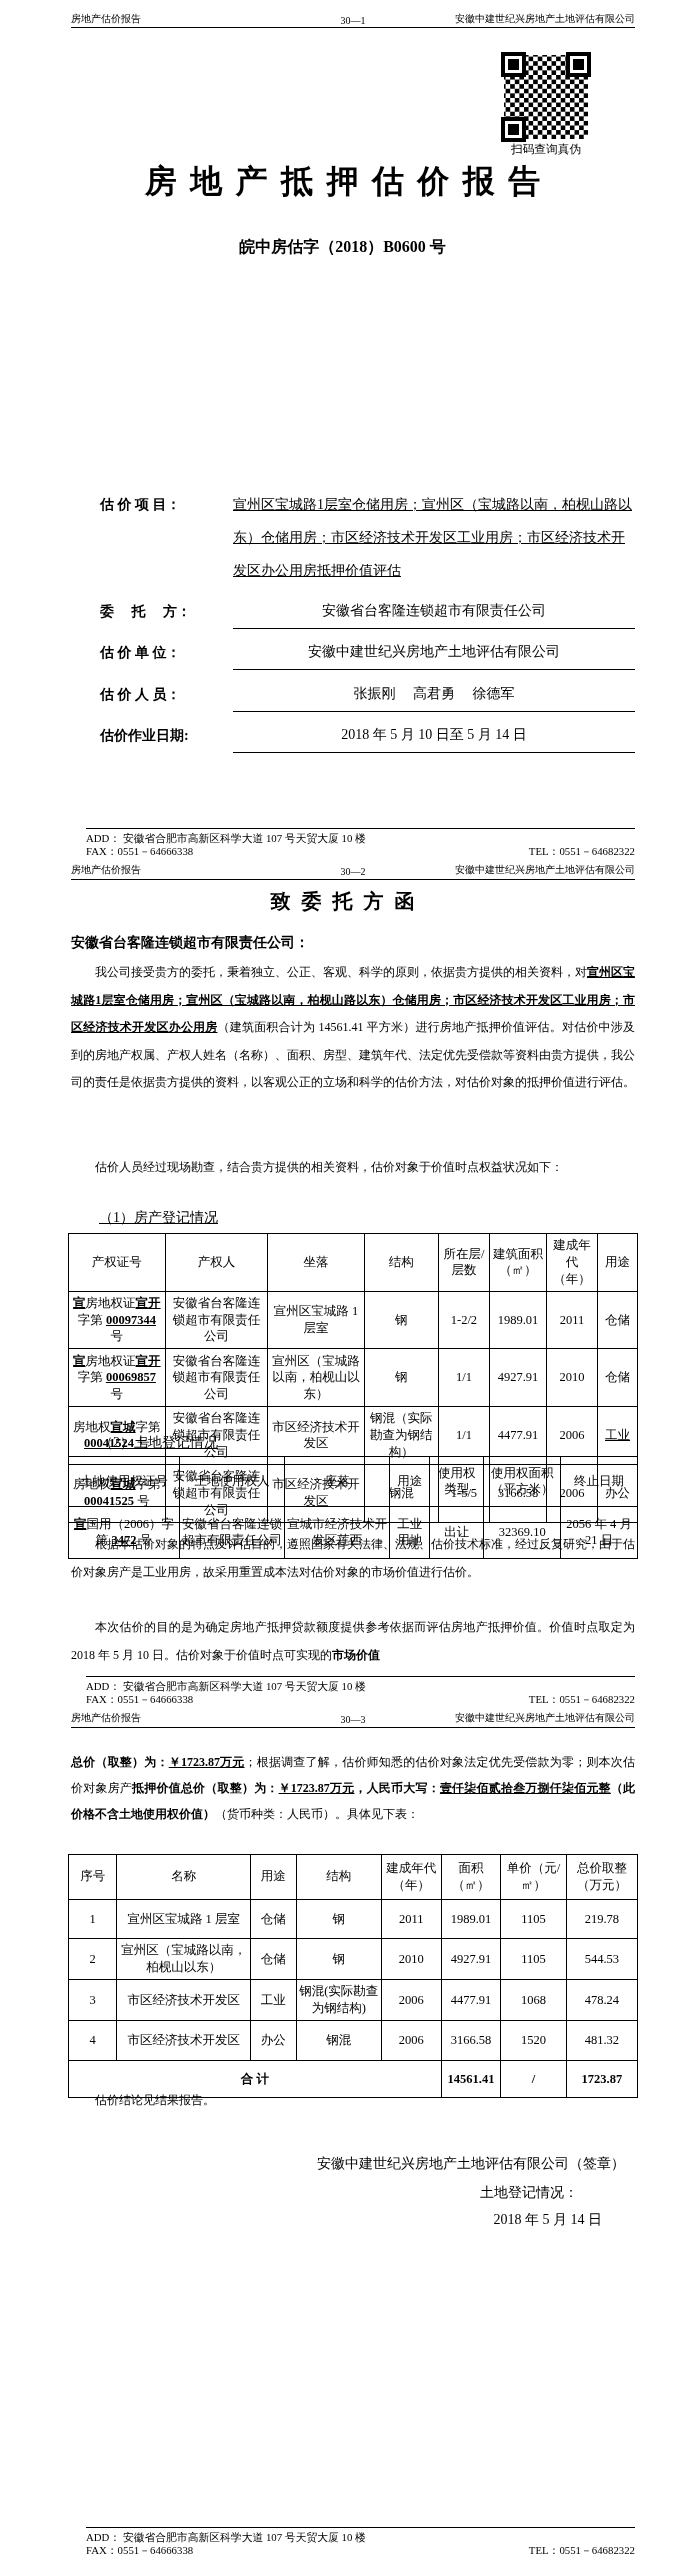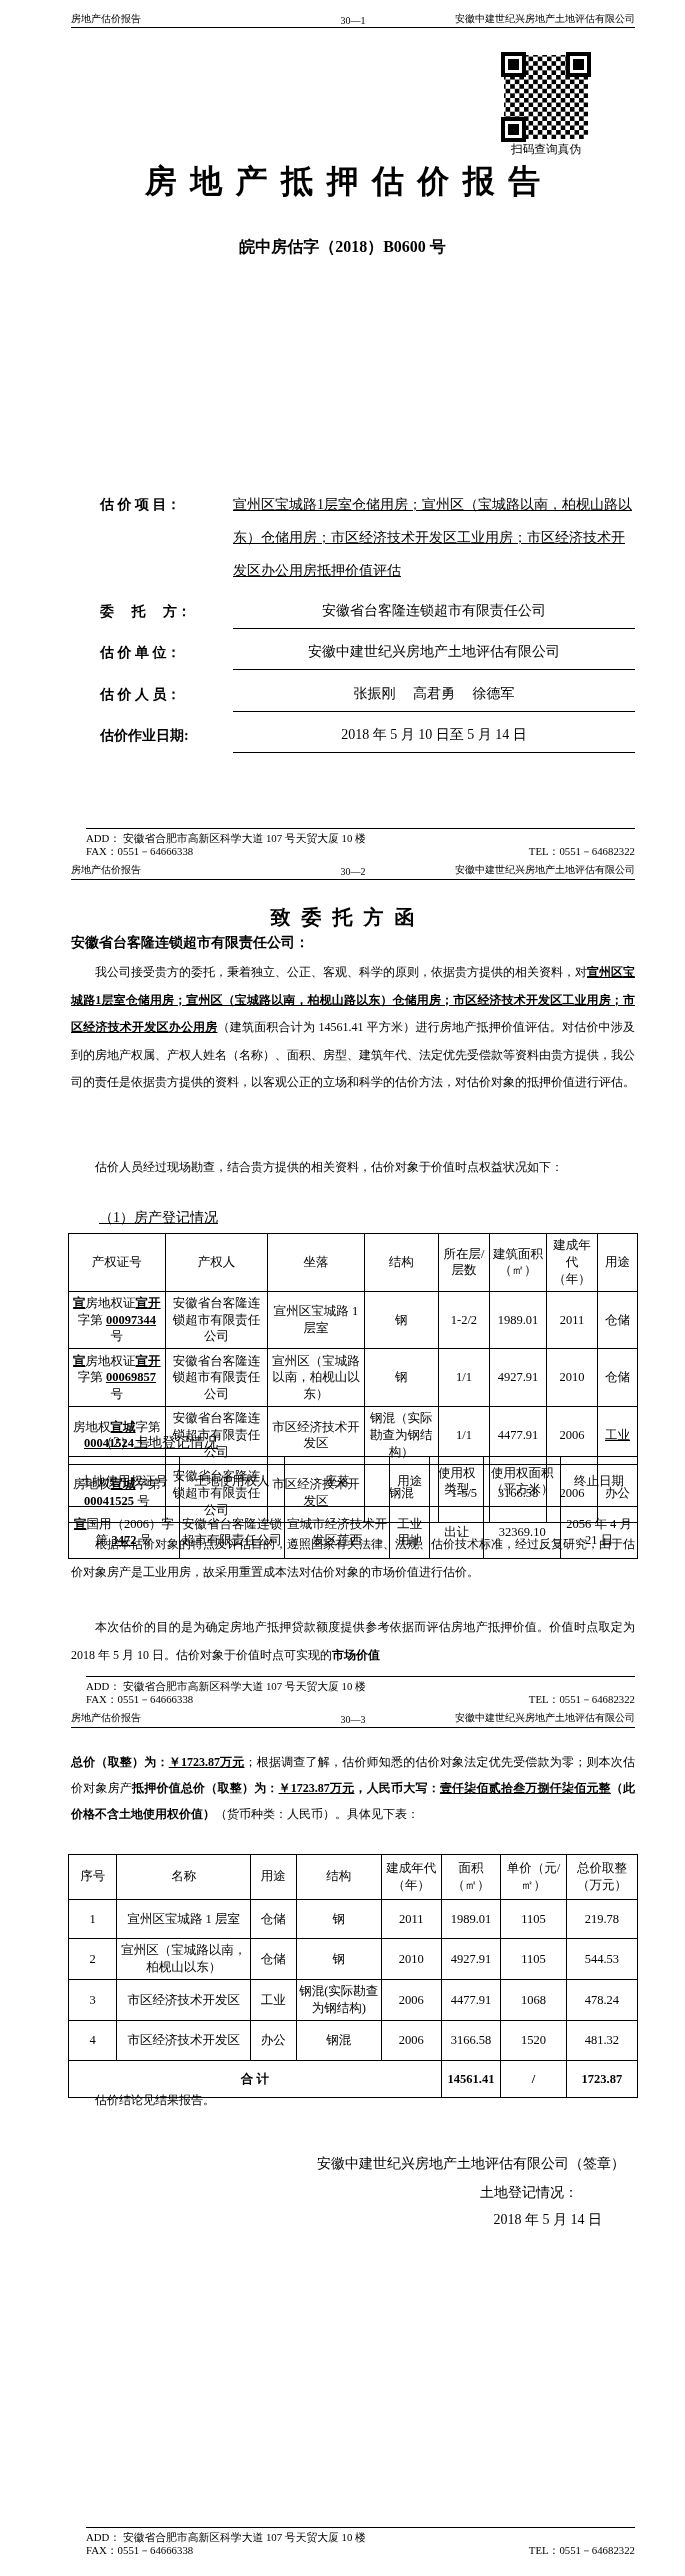--- a/index.html
+++ b/index.html
@@ -111,21 +111,21 @@
       <span>TEL：0551－64682322</span>
     </div>
   </div>
 
   <div class="abs phdr" style="top:863px;">
     <span>房地产估价报告</span>
     <span class="c">30—2</span>
     <span>安徽中建世纪兴房地产土地评估有限公司</span>
   </div>
 
-  <div class="abs ltitle" style="top:888px;margin-top:16px;">致委托方函</div>
+  <div class="abs ltitle" style="top:888px;">致委托方函</div>
 
   <div class="abs saln" style="top:934px;">安徽省台客隆连锁超市有限责任公司：</div>
 
   <div class="abs para ind" style="top:959px;"><span>我公司接受贵方的委托，秉着独立、公正、客观、科学的原则，依据贵方提供的相关资料，对</span><span class="b u">宣州区宝城路1层室仓储用房；宣州区（宝城路以南，柏枧山路以东）仓储用房；市区经济技术开发区工业用房；市区经济技术开发区办公用房</span><span>（建筑面积合计为 14561.41 平方米）进行房地产抵押价值评估。对估价中涉及到的房地产权属、产权人姓名（名称）、面积、房型、建筑年代、法定优先受偿款等资料由贵方提供，我公司的责任是依据贵方提供的资料，以客观公正的立场和科学的估价方法，对估价对象的抵押价值进行评估。</span></div>
 
   <div class="abs para ind" style="top:1154px;">估价人员经过现场勘查，结合贵方提供的相关资料，估价对象于价值时点权益状况如下：</div>
 
   <div class="abs subh u" style="top:1209px;">（1）房产登记情况</div>
 
   <div class="abs tbl" style="top:1233px;">

